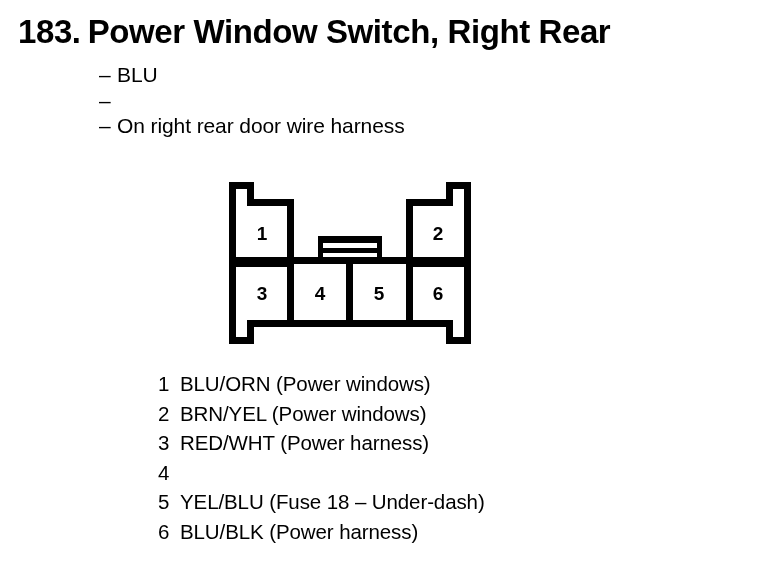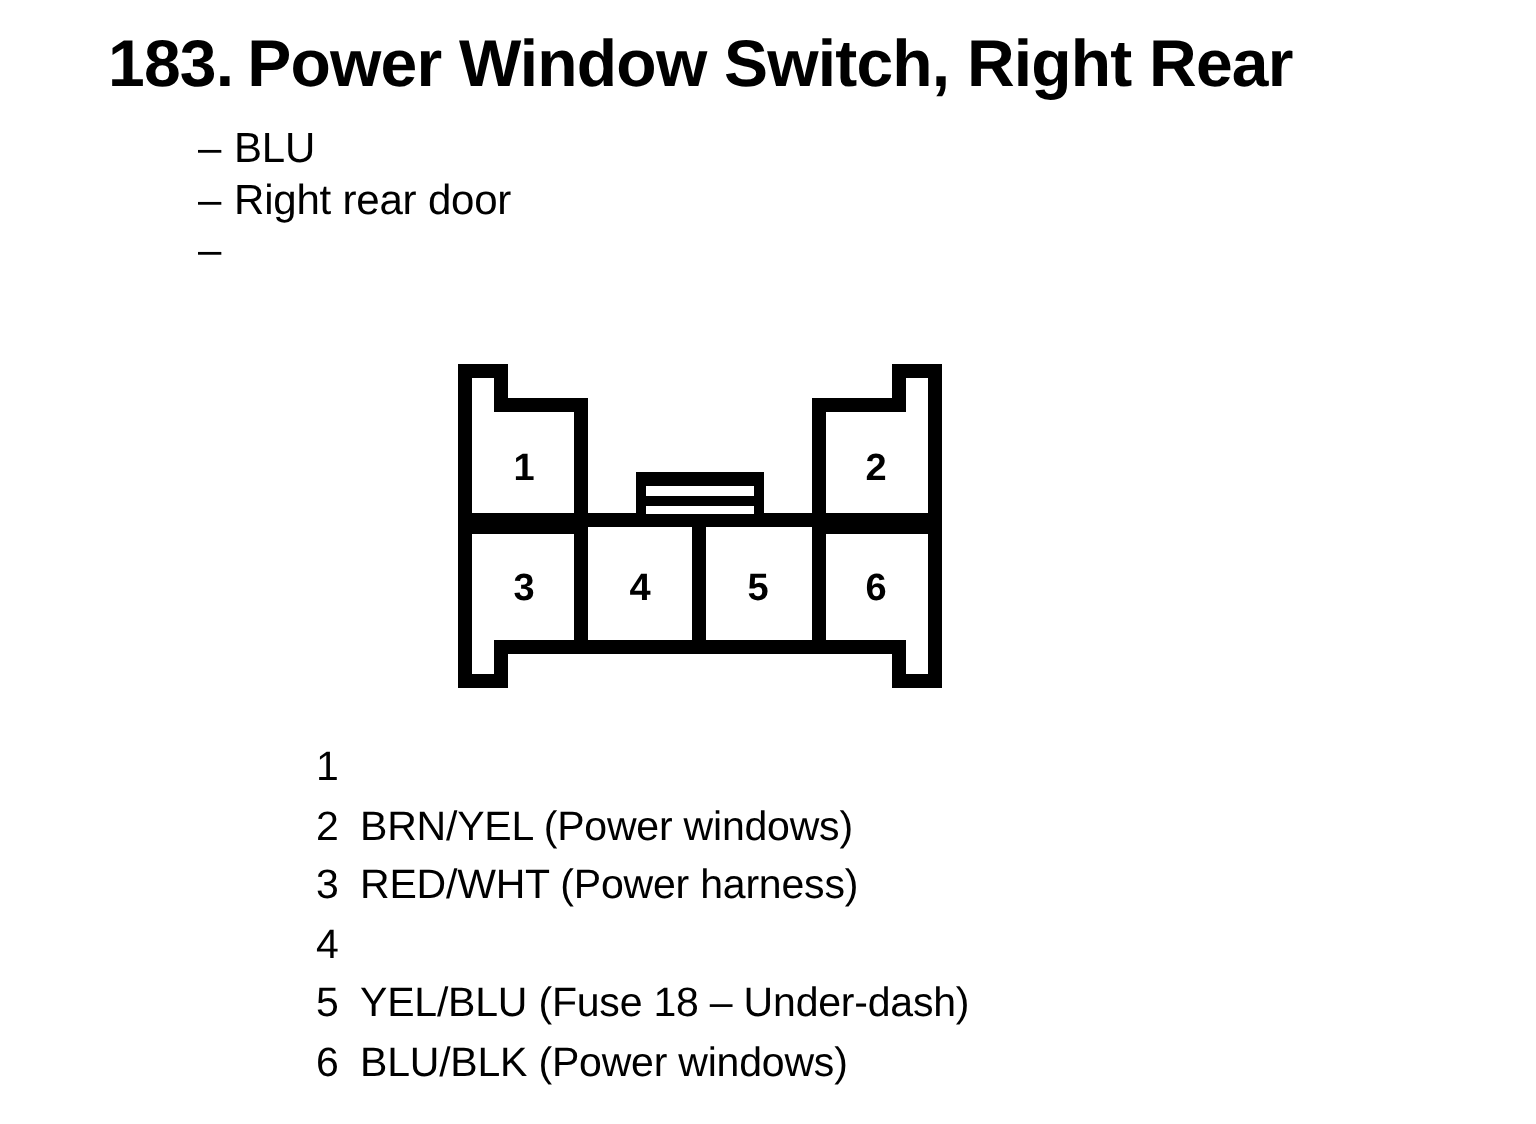--- a/index.html
+++ b/index.html
@@ -21,21 +21,20 @@
   
   #page-title {
     position: absolute;
     left: 18px;
     top: 13px;
     font-size: 33px;
     font-weight: bold;
     letter-spacing: -0.4px;
     white-space: nowrap;
     line-height: 38px;
-    margin-left: 36px;
   }
   #page-title .title-number {
     margin-right: 7px;
   }
 
   
   #attribute-list {
     position: absolute;
     left: 99px;
     top: 62px;
@@ -106,24 +105,24 @@
   <span class="title-number">183.</span><span class="title-label">Power Window Switch, Right Rear</span>
 </div>
 
 <div id="attribute-list">
   <div class="attribute-row">
     <span class="attribute-dash">–</span>
     <span class="attribute-text">BLU</span>
   </div>
   <div class="attribute-row">
     <span class="attribute-dash">–</span>
-    <span class="attribute-text">Right rear door</span>
   </div>
   <div class="attribute-row">
     <span class="attribute-dash">–</span>
+    <span class="attribute-text">On right rear door wire harness</span>
   </div>
 </div>
 
 <div id="connector-diagram">
   <svg width="242" height="162" viewBox="0 0 242 162" xmlns="http://www.w3.org/2000/svg">
 
     <path fill="none" stroke="#000000" stroke-width="7" d="M 3.5 3.5
              L 21.5 3.5
              L 21.5 20.5
              L 61.5 20.5
@@ -166,33 +165,34 @@
     <text class="pin-label" x="33" y="118">3</text>
     <text class="pin-label" x="91" y="118">4</text>
     <text class="pin-label" x="150" y="118">5</text>
     <text class="pin-label" x="209" y="118">6</text>
   </svg>
 </div>
 
 <div id="pin-legend">
   <div class="legend-row">
     <span class="legend-num">1</span>
+    <span class="legend-desc">BLU/ORN (Power windows)</span>
   </div>
   <div class="legend-row">
     <span class="legend-num">2</span>
     <span class="legend-desc">BRN/YEL (Power windows)</span>
   </div>
   <div class="legend-row">
     <span class="legend-num">3</span>
     <span class="legend-desc">RED/WHT (Power harness)</span>
   </div>
   <div class="legend-row">
     <span class="legend-num">4</span>
   </div>
   <div class="legend-row">
     <span class="legend-num">5</span>
     <span class="legend-desc">YEL/BLU (Fuse 18 – Under-dash)</span>
   </div>
   <div class="legend-row">
     <span class="legend-num">6</span>
-    <span class="legend-desc">BLU/BLK (Power windows)</span>
+    <span class="legend-desc">BLU/BLK (Power harness)</span>
   </div>
 </div>
 
 </body></html>

